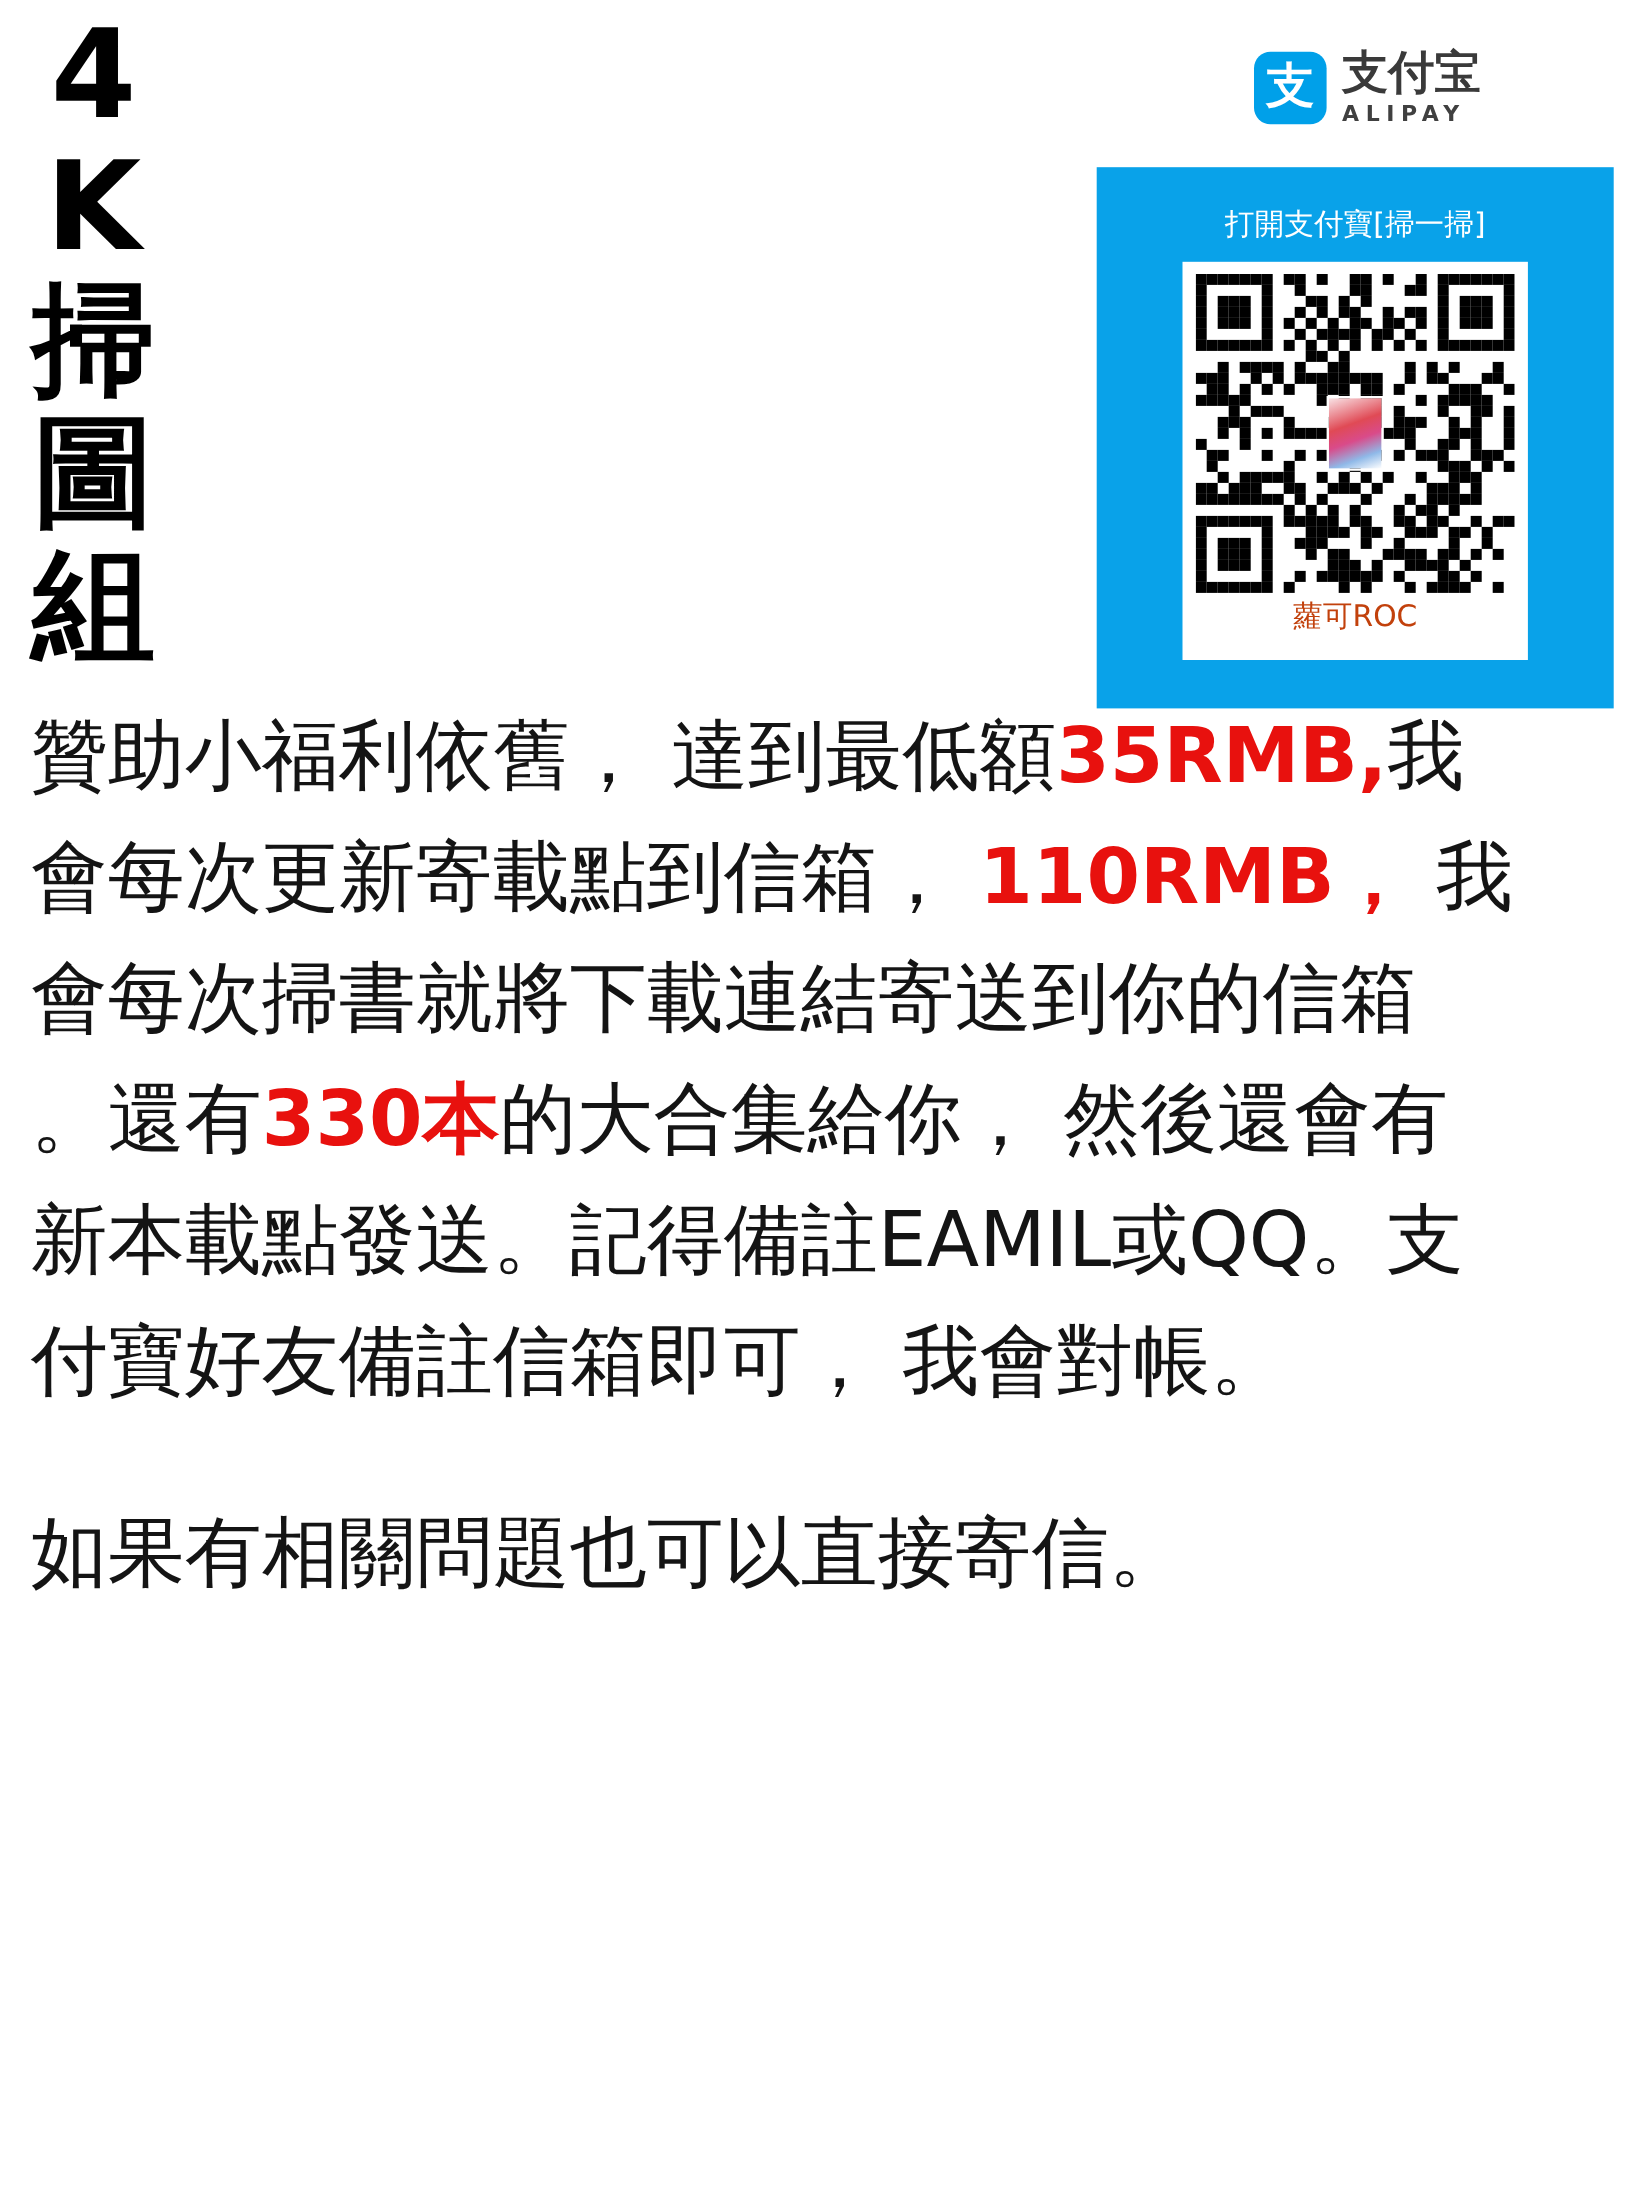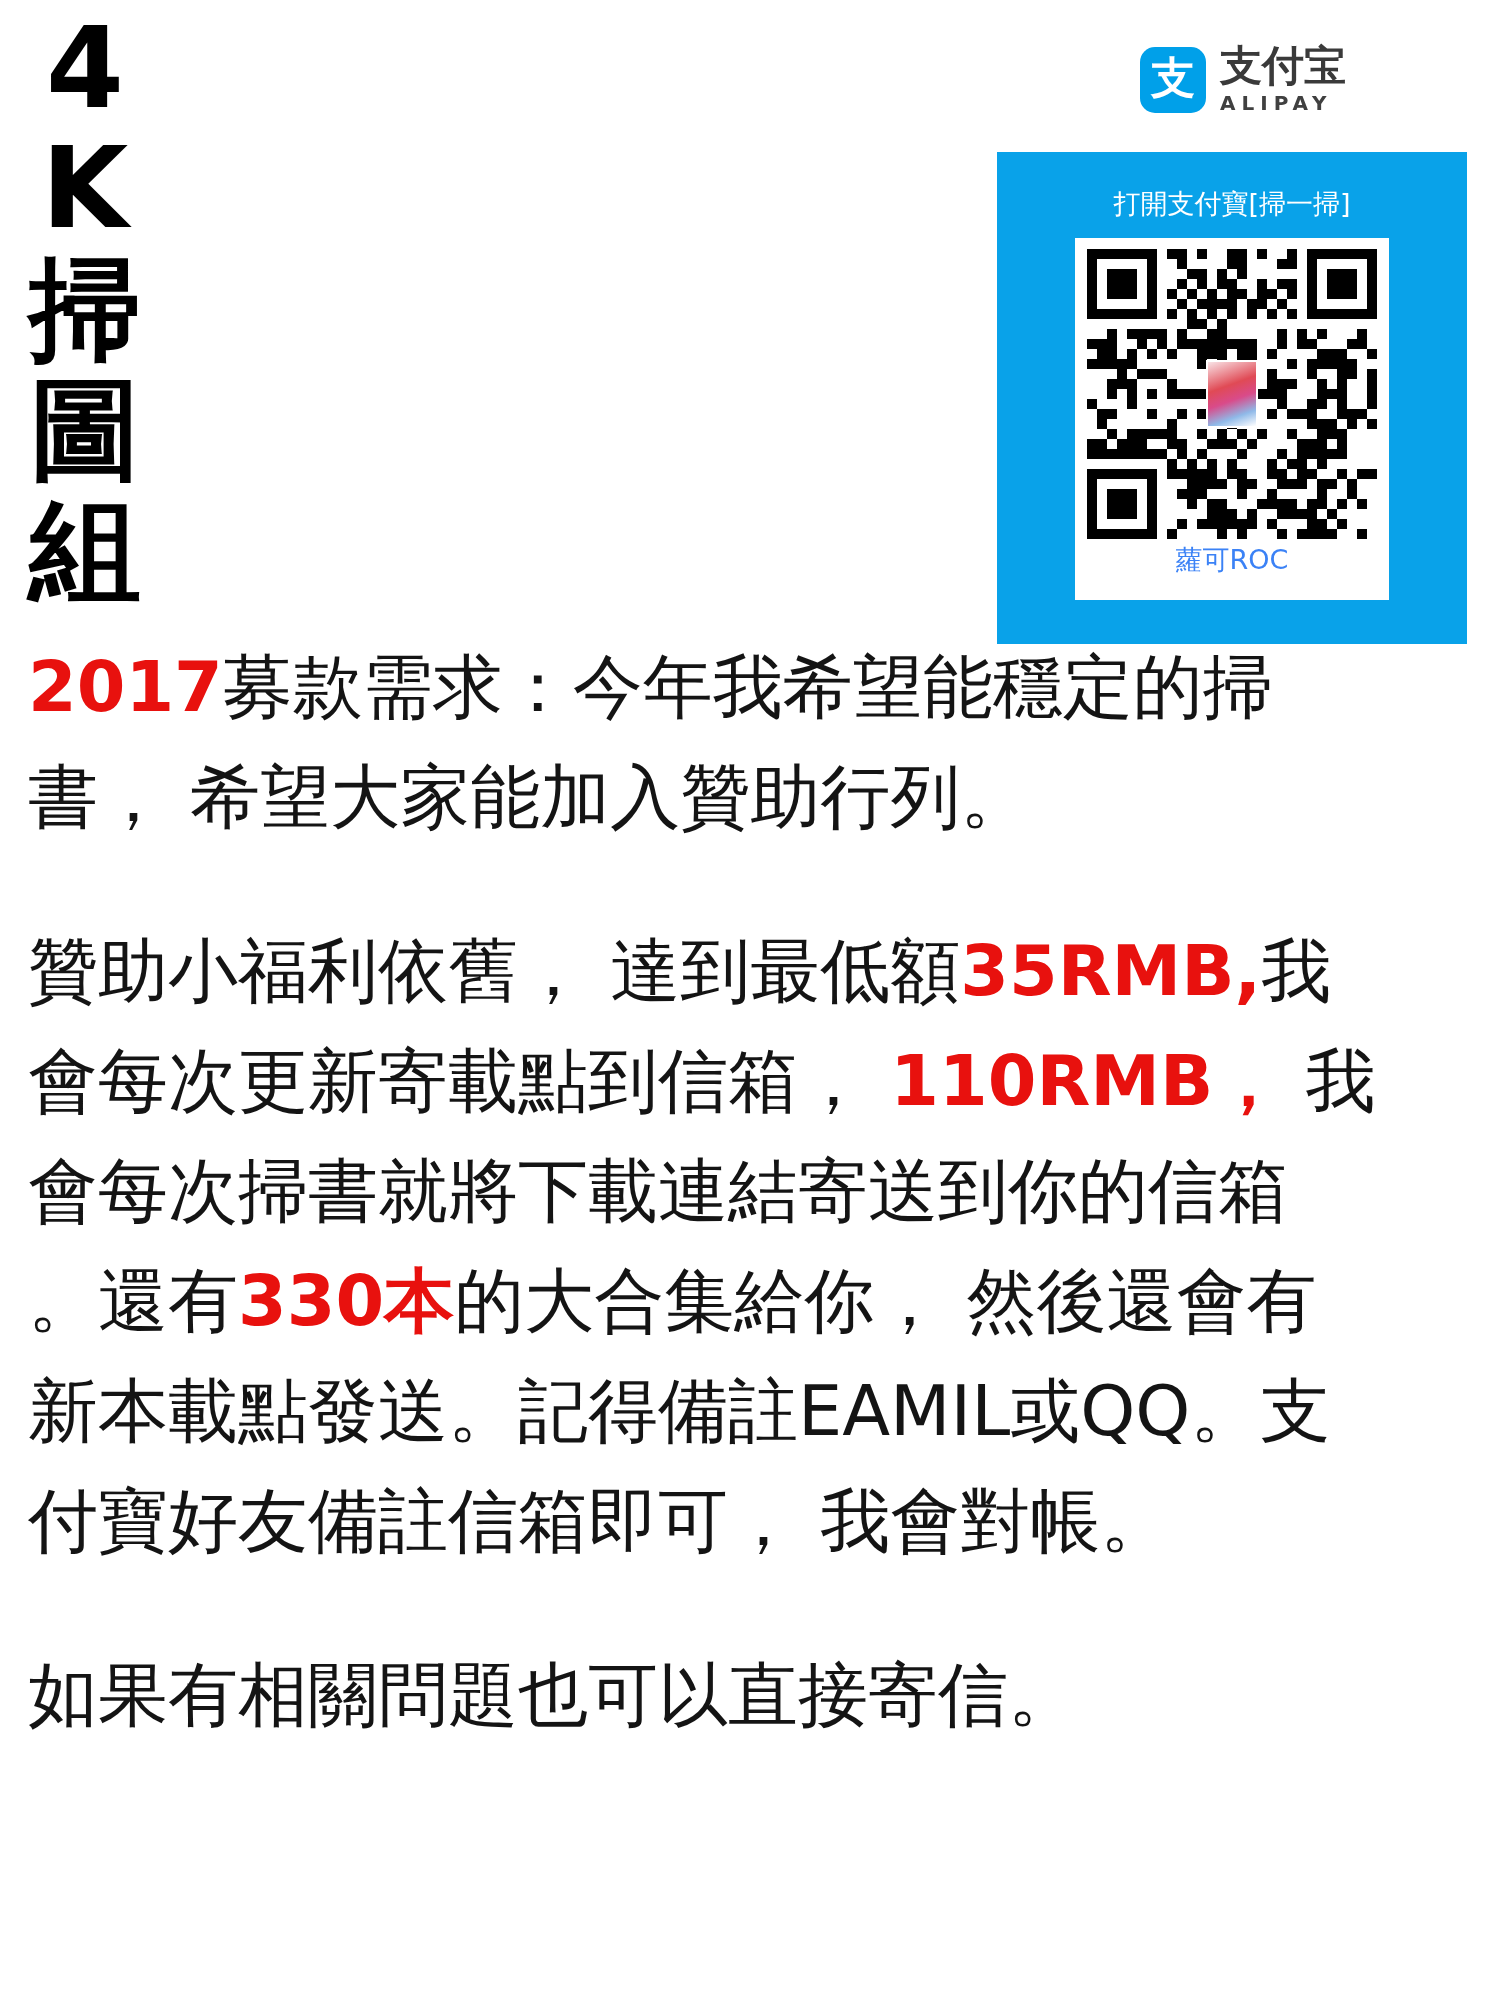--- a/index.html
+++ b/index.html
@@ -39,21 +39,21 @@
   #qr-card{
     width:314px;height:362px;background:#fff;margin:16px auto 0;
     display:flex;flex-direction:column;align-items:center;position:relative;
   }
   #qr-code{margin-top:11px;display:block;}
   #qr-center-image{
     position:absolute;left:50%;top:156px;transform:translate(-50%,-50%);
     width:48px;height:64px;border:2px solid #fff;
     background:linear-gradient(160deg,#f9e3e6 0%,#e04a55 38%,#d94b8a 58%,#8fb9e8 80%,#ffffff 100%);
   }
-  #qr-label{font-size:27px;color:#3b82f6;margin-top:3px;}
+  #qr-label{font-size:27px;color:#c2410c;margin-top:3px;}
   
   #body-text{
     position:absolute;left:28px;top:632px;width:1448px;
     font-size:70px;line-height:110px;font-weight:400;
   }
   .para{margin:0;}
   .para+.para{margin-top:64px;}
   .text-line{white-space:nowrap;}
   .seg{color:var(--ink,#141414);}
   .seg.red{color:var(--highlight-red,#e8110e);font-weight:700;}
@@ -491,24 +491,20 @@
           <rect x="240" y="280" width="10" height="10" fill="#000"></rect>
           <rect x="270" y="280" width="10" height="10" fill="#000"></rect>
         </svg>
       <div id="qr-center-image"></div>
       <div id="qr-label">蘿可ROC</div>
     </div>
   </div>
 
   <div id="body-text">
       <div class="para">
-        <div class="text-line"><span class="seg red">2017</span><span class="seg">募款需求：今年我希望能穩定的掃</span></div>
-        <div class="text-line"><span class="seg">書， 希望大家能加入贊助行列。</span></div>
-      </div>
-      <div class="para">
         <div class="text-line"><span class="seg">贊助小福利依舊， 達到最低額</span><span class="seg red">35RMB,</span><span class="seg">我</span></div>
         <div class="text-line"><span class="seg">會每次更新寄載點到信箱， </span><span class="seg red">110RMB，</span><span class="seg"> 我</span></div>
         <div class="text-line"><span class="seg">會每次掃書就將下載連結寄送到你的信箱</span></div>
         <div class="text-line"><span class="seg">。還有</span><span class="seg red">330本</span><span class="seg">的大合集給你， 然後還會有</span></div>
         <div class="text-line"><span class="seg">新本載點發送。記得備註EAMIL或QQ。支</span></div>
         <div class="text-line"><span class="seg">付寶好友備註信箱即可， 我會對帳。</span></div>
       </div>
       <div class="para">
         <div class="text-line"><span class="seg">如果有相關問題也可以直接寄信。</span></div>
       </div>

